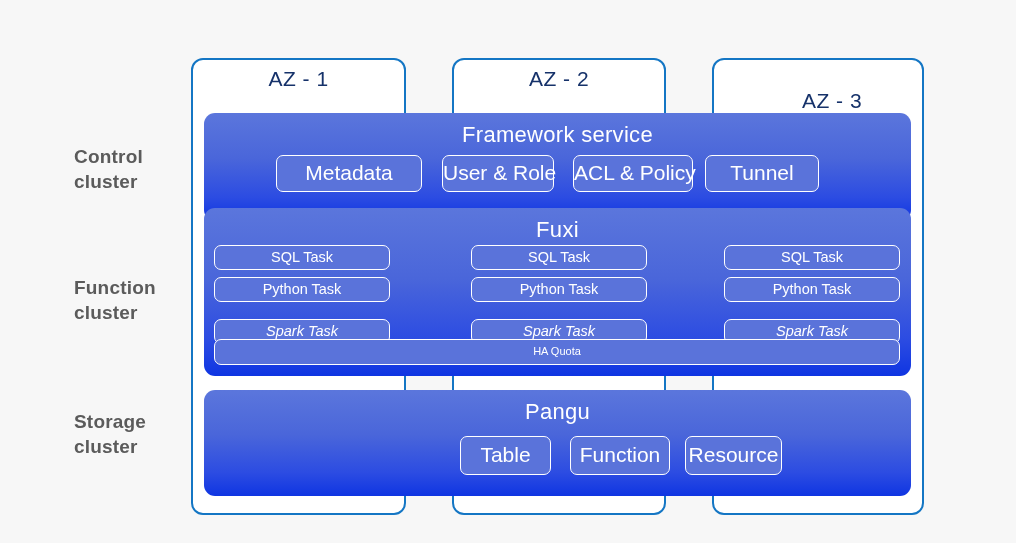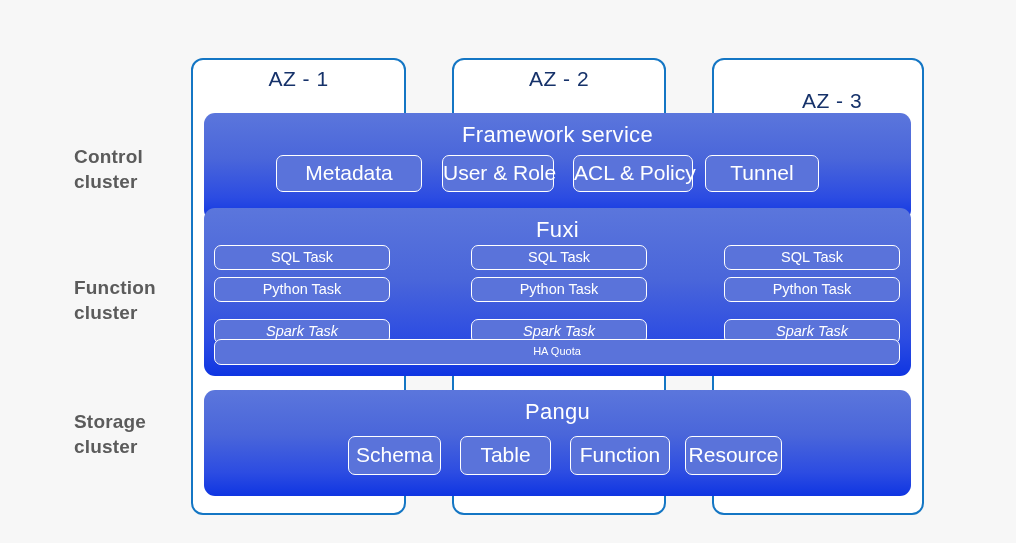--- a/index.html
+++ b/index.html
@@ -182,19 +182,18 @@
 
     <div class="chip task-chip task-col-3 task-row-1">SQL Task</div>
     <div class="chip task-chip task-col-3 task-row-2">Python Task</div>
     <div class="chip task-chip task-col-3 task-row-3">Spark Task</div>
 
     <div class="chip" id="ha-quota">HA Quota</div>
   </div>
 
   <div class="band" id="band-pangu">
     <div class="band-title">Pangu</div>
-    <div class="chip pg-chip" id="pg-chip-0">Schema</div>
     <div class="chip pg-chip" id="pg-chip-1">Table</div>
     <div class="chip pg-chip" id="pg-chip-2">Function</div>
     <div class="chip pg-chip" id="pg-chip-3">Resource</div>
   </div>
 
 </div>
 
 </body></html>

